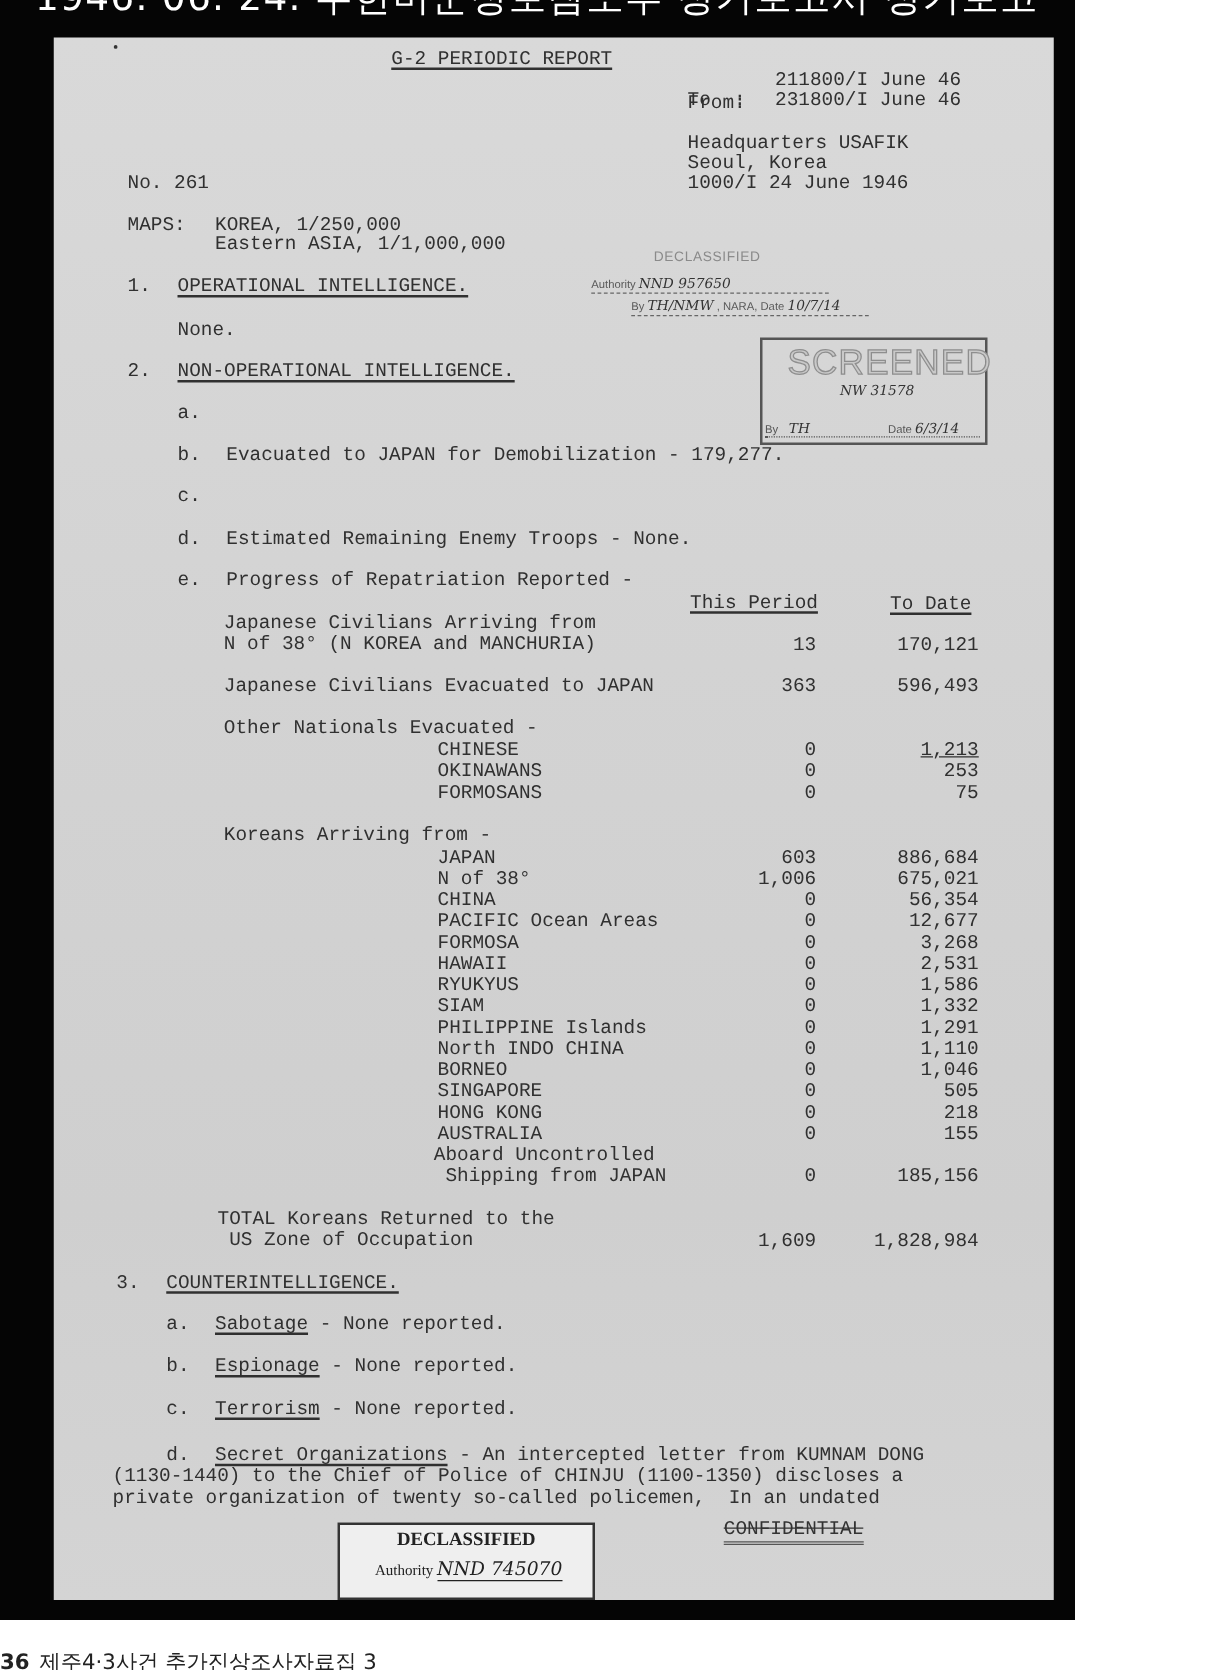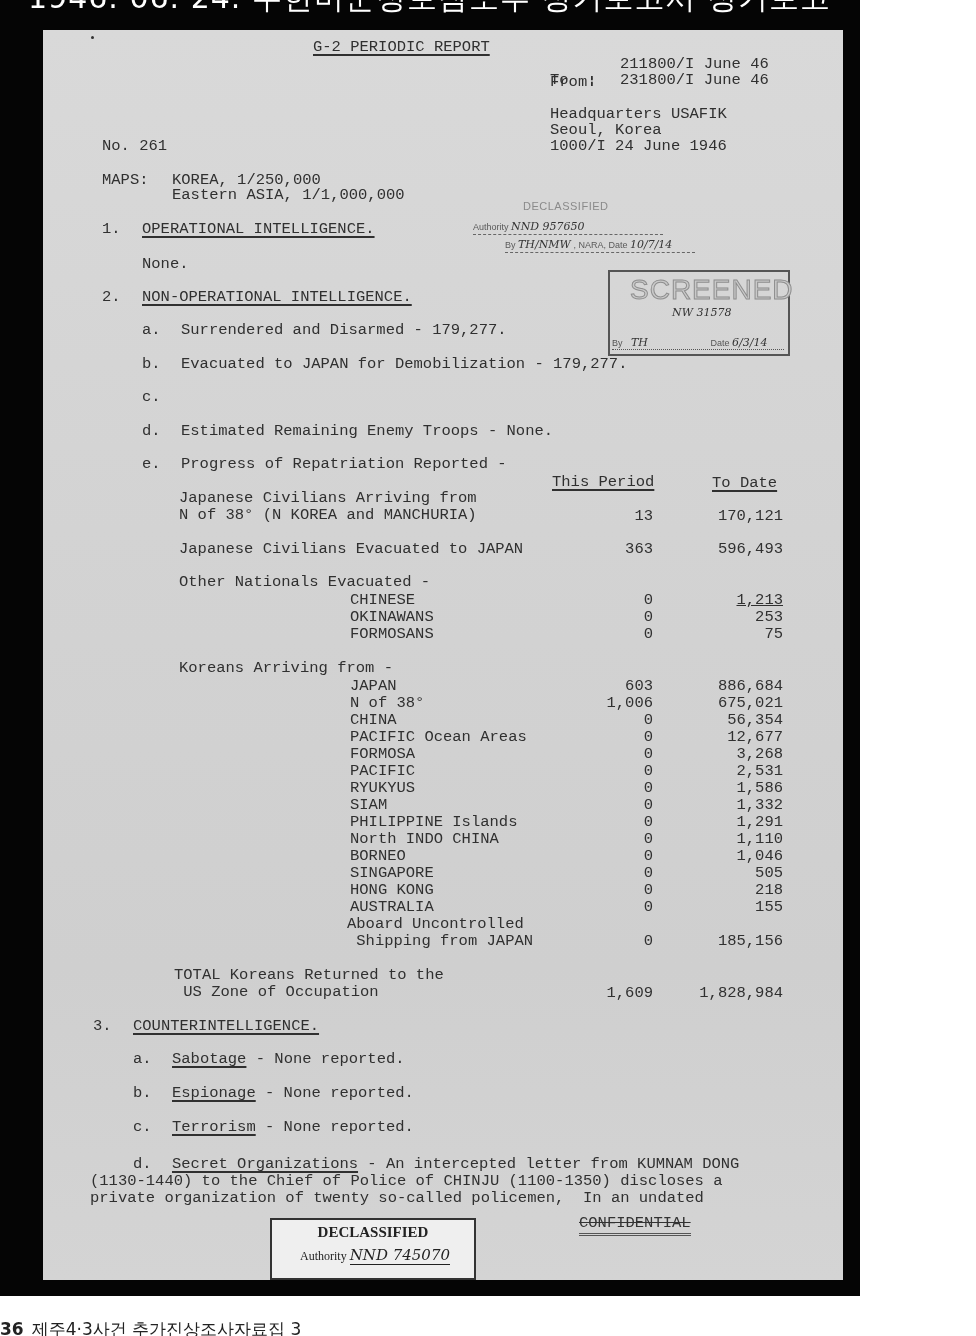--- a/index.html
+++ b/index.html
@@ -105,21 +105,20 @@
         <span class="hand" style="margin-left:6px;">TH</span>
         <span style="margin-left:60px;">Date</span>
         <span class="hand">6/3/14</span>
       </div>
     </div>
 
     <div class="t" style="left:59px;top:259px;">2.</div>
     <div class="t u" style="left:99px;top:259px;">NON-OPERATIONAL INTELLIGENCE.</div>
 
     <div class="t" style="left:99px;top:292px;">a.</div>
-    <div class="t" style="left:138px;top:292px;">Surrendered and Disarmed - 179,277.</div>
     <div class="t" style="left:99px;top:326px;">b.</div>
     <div class="t" style="left:138px;top:326px;">Evacuated to JAPAN for Demobilization - 179,277.</div>
     <div class="t" style="left:99px;top:359px;">c.</div>
     <div class="t" style="left:99px;top:393px;">d.</div>
     <div class="t" style="left:138px;top:393px;">Estimated Remaining Enemy Troops - None.</div>
     <div class="t" style="left:99px;top:426px;">e.</div>
     <div class="t" style="left:138px;top:426px;">Progress of Repatriation Reported -</div>
 
     <div class="t u" style="left:509px;top:444px;">This Period</div>
     <div class="t u" style="left:669px;top:445px;">To Date</div>
@@ -160,21 +159,21 @@
     <div class="t num" style="left:630px;width:110px;top:682px;">56,354</div>
 
     <div class="t" style="left:307px;top:699px;">PACIFIC Ocean Areas</div>
     <div class="t num" style="left:520px;width:90px;top:699px;">0</div>
     <div class="t num" style="left:630px;width:110px;top:699px;">12,677</div>
 
     <div class="t" style="left:307px;top:716px;">FORMOSA</div>
     <div class="t num" style="left:520px;width:90px;top:716px;">0</div>
     <div class="t num" style="left:630px;width:110px;top:716px;">3,268</div>
 
-    <div class="t" style="left:307px;top:733px;">PACIFIC</div>
+    <div class="t" style="left:307px;top:733px;">HAWAII</div>
     <div class="t num" style="left:520px;width:90px;top:733px;">0</div>
     <div class="t num" style="left:630px;width:110px;top:733px;">2,531</div>
 
     <div class="t" style="left:307px;top:750px;">RYUKYUS</div>
     <div class="t num" style="left:520px;width:90px;top:750px;">0</div>
     <div class="t num" style="left:630px;width:110px;top:750px;">1,586</div>
 
     <div class="t" style="left:307px;top:767px;">SIAM</div>
     <div class="t num" style="left:520px;width:90px;top:767px;">0</div>
     <div class="t num" style="left:630px;width:110px;top:767px;">1,332</div>

